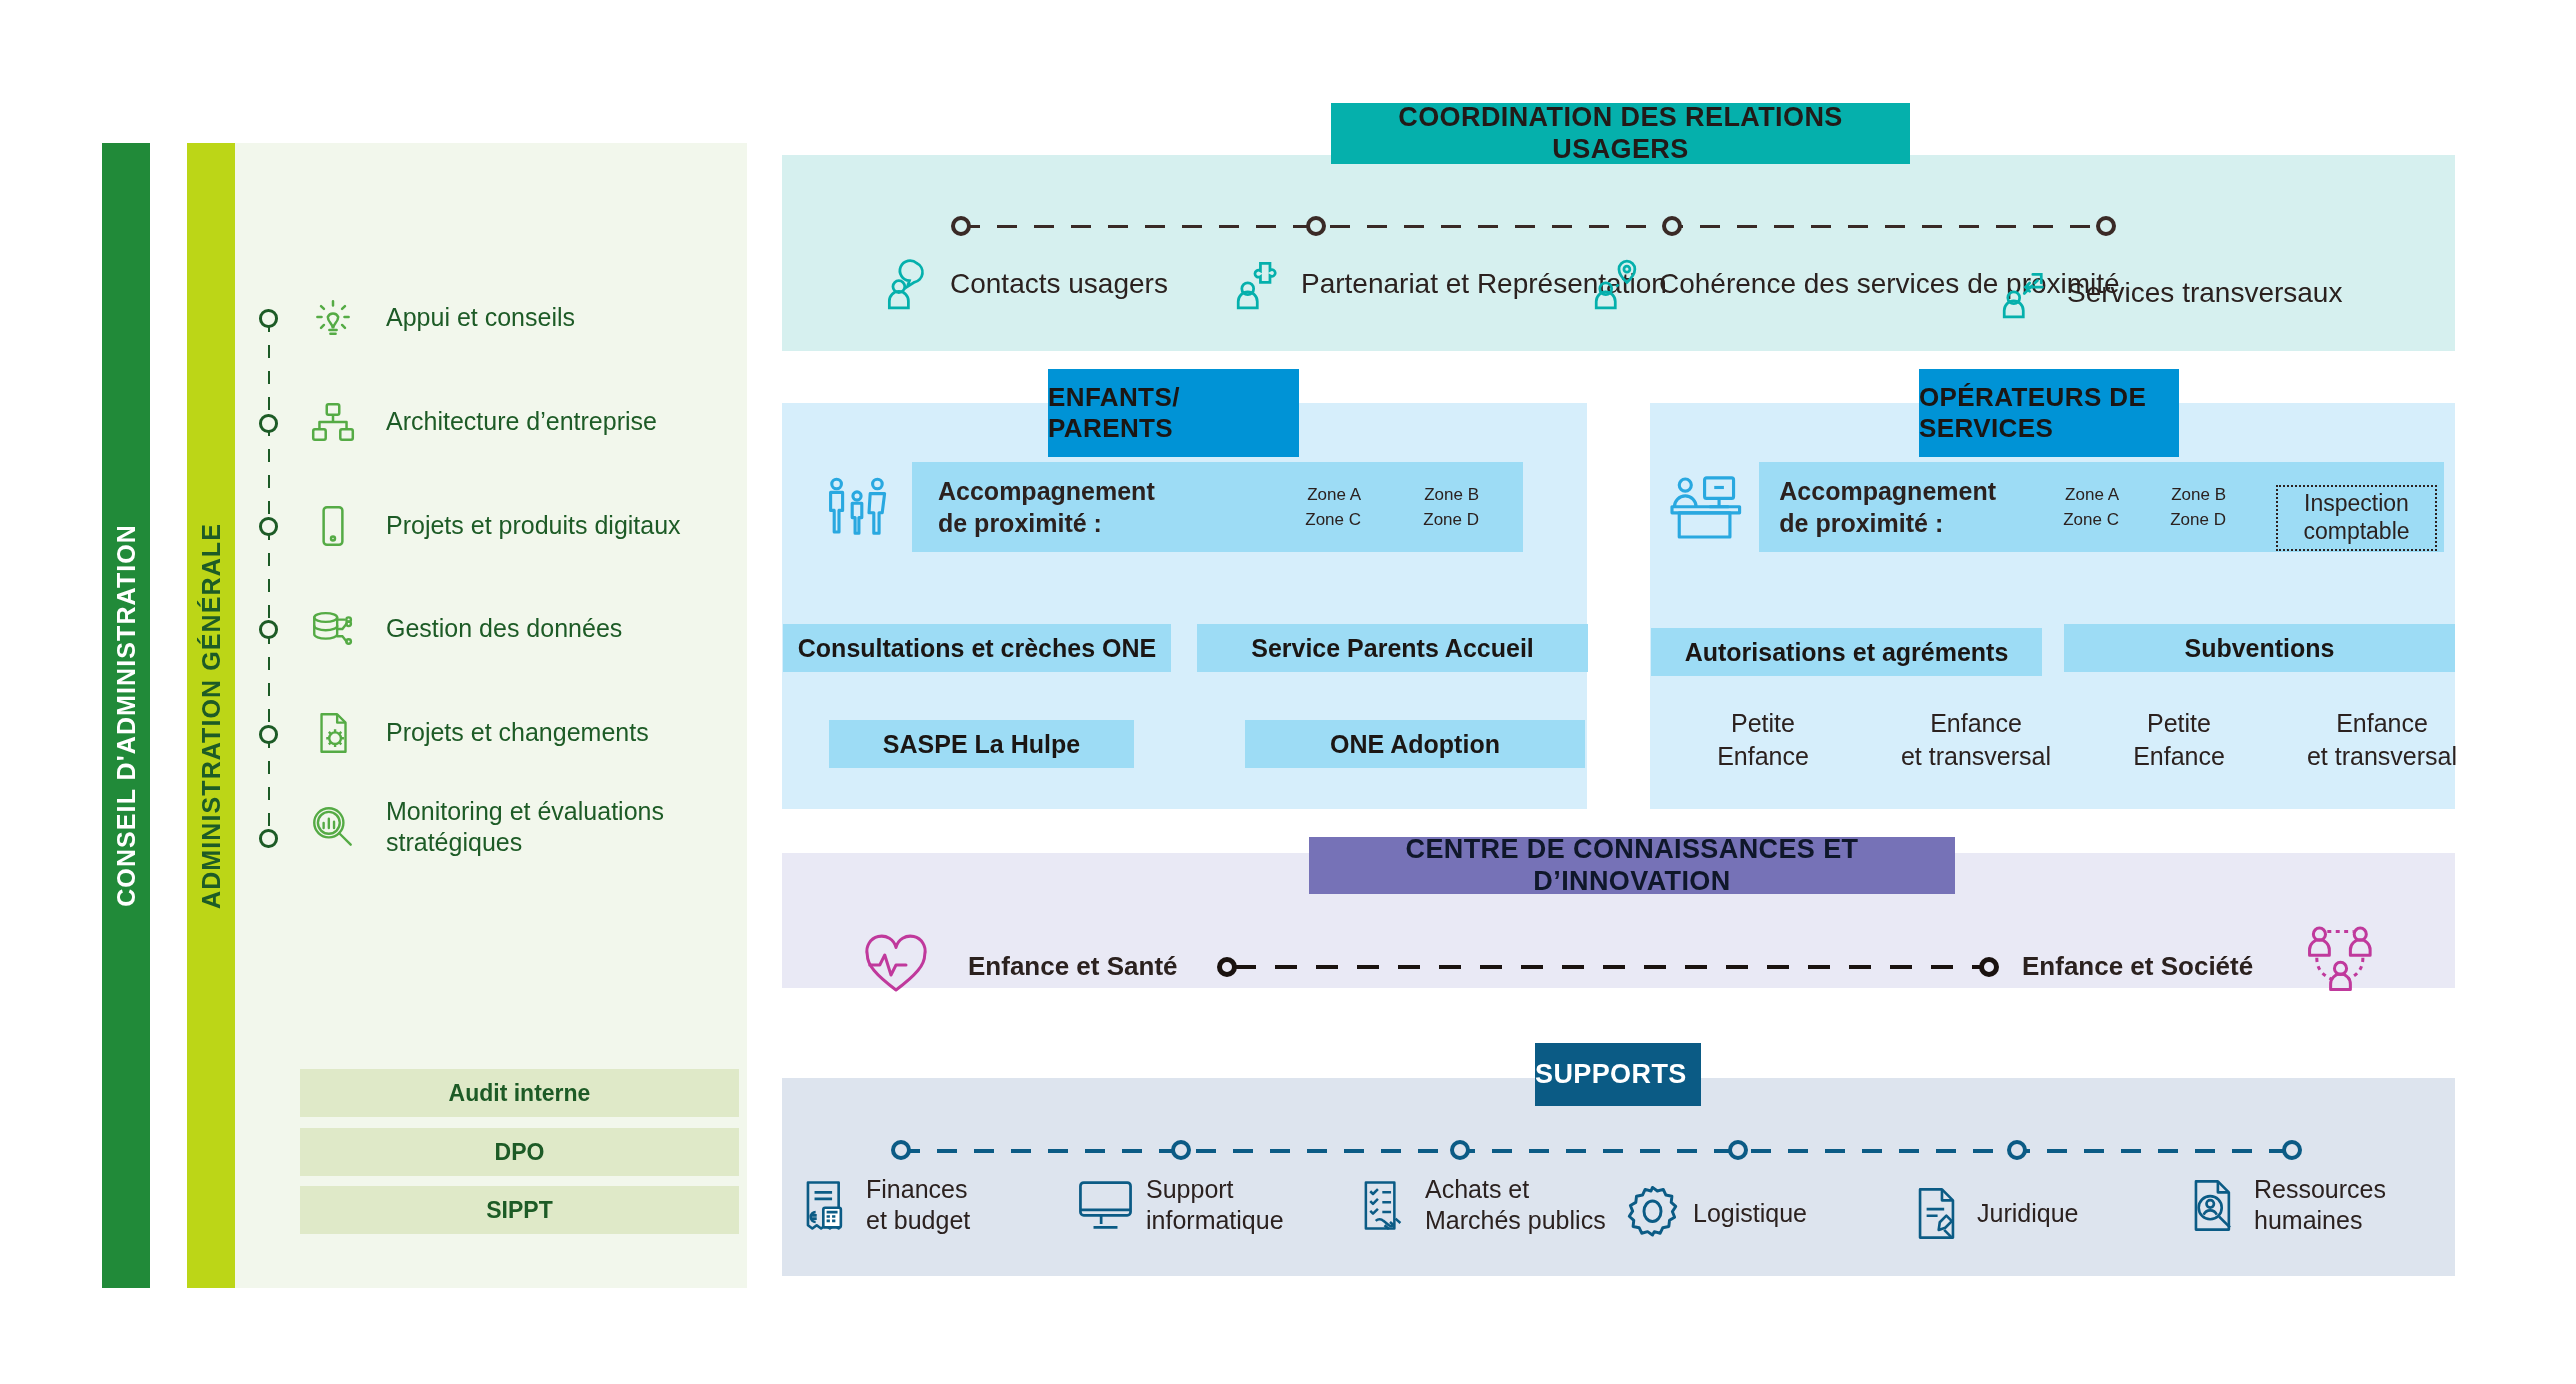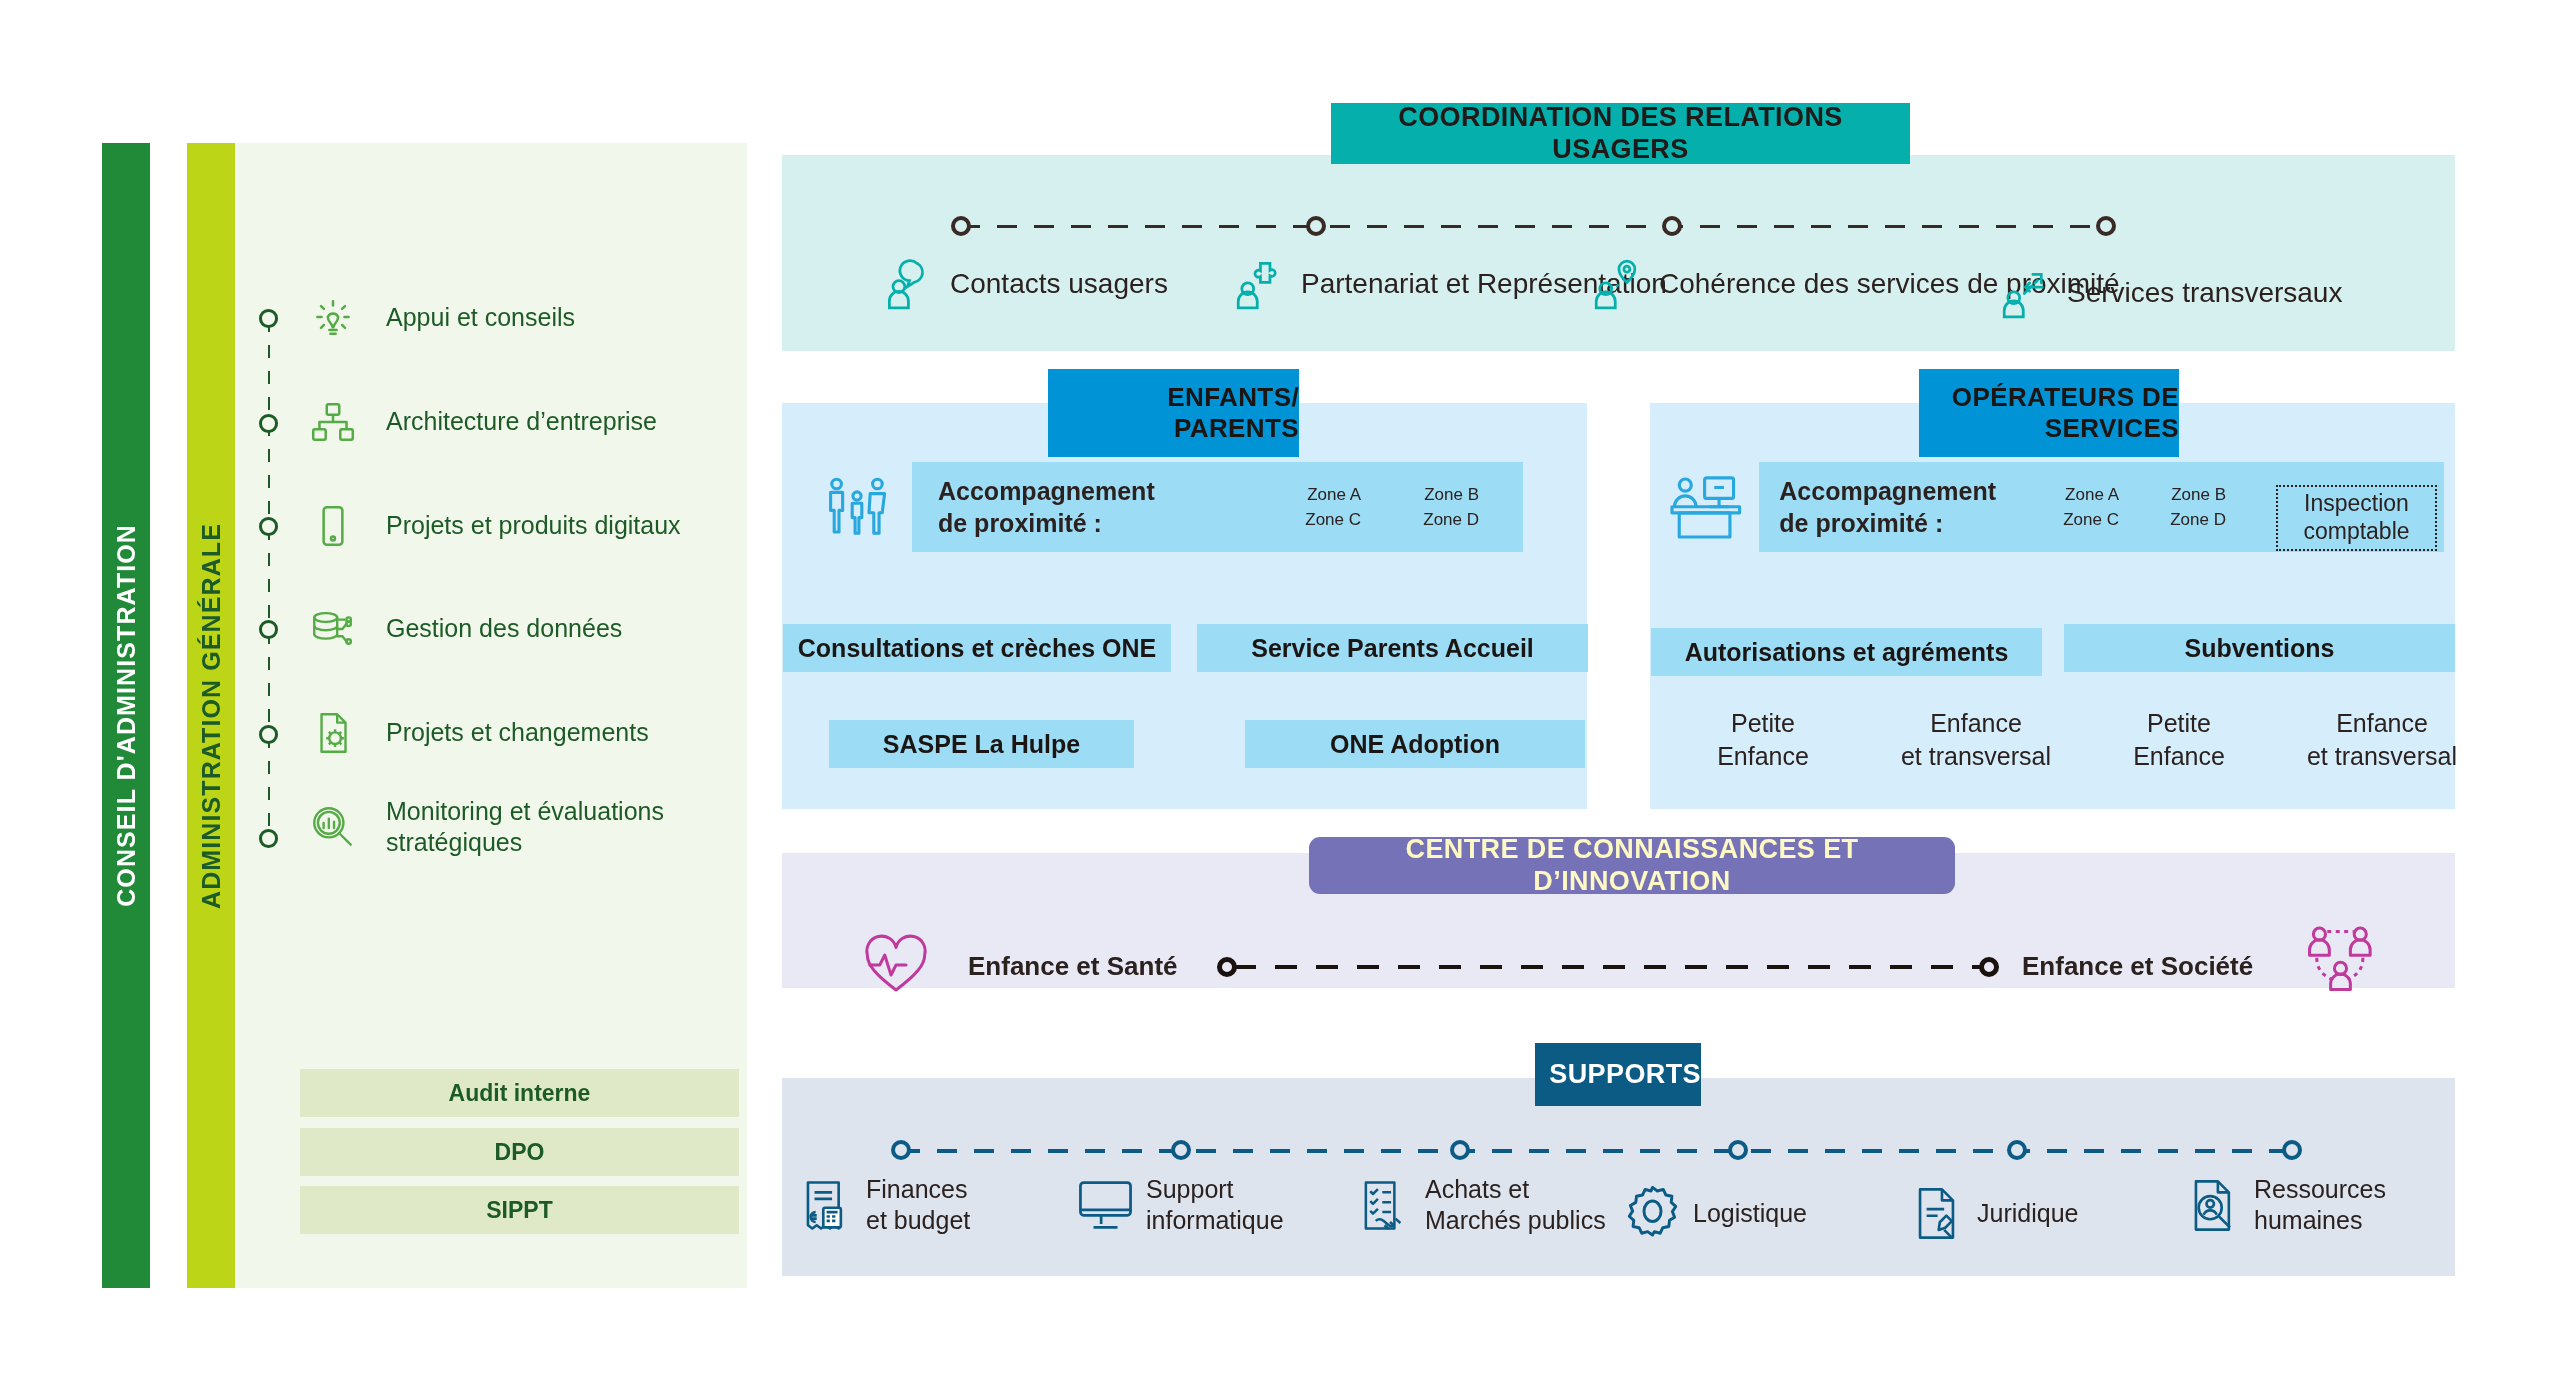--- a/index.html
+++ b/index.html
@@ -32,21 +32,21 @@
   .admin-row{position:absolute;left:305px;display:flex;align-items:center;gap:26px;}
   .admin-row .glyph{width:55px;height:55px;flex:0 0 55px;display:flex;align-items:center;justify-content:center;}
   .admin-row .lbl{font-size:25px;color:#1d5b26;line-height:1.22;}
 
   .mini-box{position:absolute;left:300px;width:439px;height:48px;background:#dfe9c8;
       display:flex;align-items:center;justify-content:center;
       font-size:23px;font-weight:bold;color:#1d5b26;}
 
   
   .band{position:absolute;}
-  .hdr{position:absolute;display:flex;flex-direction:column;align-items:flex-end;justify-content:center;
+  .hdr{position:absolute;display:flex;flex-direction:column;align-items:flex-start;justify-content:center;
        font-weight:bold;letter-spacing:0.4px;line-height:1.18;text-align:center;}
 
   
   #band-coord{left:782px;top:155px;width:1673px;height:196px;background:#d6f0ef;}
   #hdr-coord{left:1331px;top:103px;width:579px;height:61px;background:#05b0ac;font-size:27px;color:#221a18;}
 
   #coord-dash{left:960px;top:225px;width:1154px;height:2.8px;
       background:repeating-linear-gradient(to right,#3a2a26 0 20.3px,transparent 20.3px 37px);}
   .node-d{position:absolute;width:20.3px;height:20.3px;border-radius:50%;
       border:4.6px solid #3a2a26;background:#d6f0ef;box-sizing:border-box;top:216px;}
@@ -68,21 +68,21 @@
   .tag{position:absolute;background:#9ddcf5;display:flex;align-items:center;justify-content:center;
        font-size:25px;font-weight:bold;color:#1b1614;}
   .subtag{position:absolute;font-size:25px;text-align:center;line-height:1.3;}
 
   #insp-box{position:absolute;border:2.8px dotted #2b211f;box-sizing:border-box;
       display:flex;flex-direction:column;align-items:center;justify-content:center;
       font-size:23px;line-height:1.2;}
 
   
   #band-centre{left:782px;top:853px;width:1673px;height:135px;background:#e9e9f5;}
-  #hdr-centre{left:1309px;top:837px;width:646px;height:57px;background:#7672b7;font-size:27px;color:#fef9c3;border-radius:11px;}
+  #hdr-centre{left:1309px;top:837px;width:646px;height:57px;background:#7672b7;font-size:27px;color:#0f172a;}
   #centre-dash{left:1234px;top:965px;width:748px;height:3.7px;
       background:repeating-linear-gradient(to right,#1a120f 0 22px,transparent 22px 41px);}
   .node-p{position:absolute;width:20.3px;height:20.3px;border-radius:50%;
       border:5.5px solid #1a120f;background:#e9e9f5;box-sizing:border-box;top:957px;}
 
   
   #band-sup{left:782px;top:1078px;width:1673px;height:198px;background:#dde4ee;}
   #hdr-sup{left:1535px;top:1043px;width:166px;height:63px;background:#0b5b85;font-size:27px;color:#ffffff;}
   #sup-dash{left:900px;top:1149px;width:1390px;height:3.7px;
       background:repeating-linear-gradient(to right,#0b5b85 0 20.3px,transparent 20.3px 37px);}

